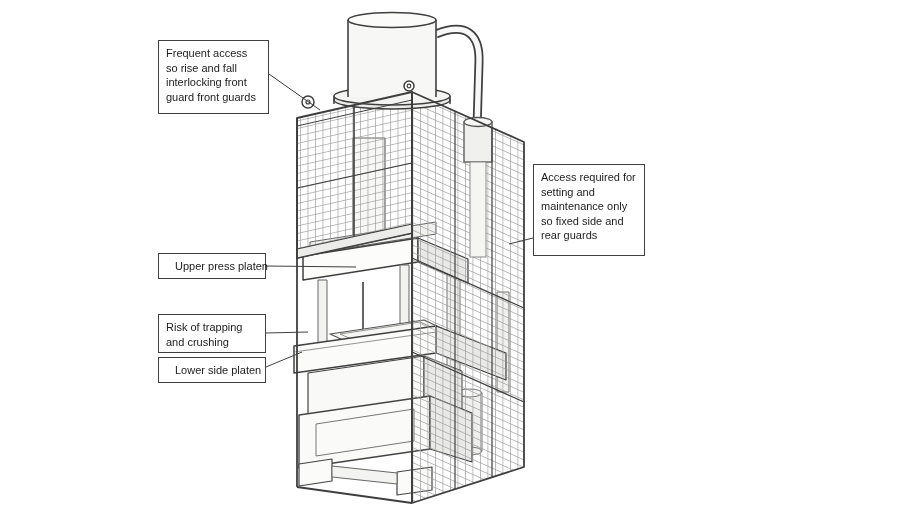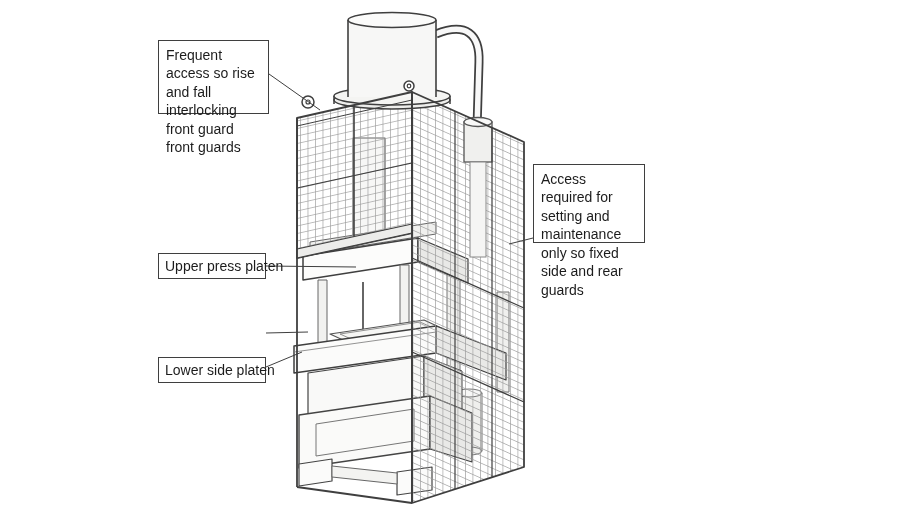--- a/index.html
+++ b/index.html
@@ -7,26 +7,26 @@
     width:900px;height:515px;position:relative;overflow:hidden;
     background:#ffffff;
     font-family:"Liberation Sans",sans-serif;
   }
   .stage{position:absolute;inset:0;}
   svg{position:absolute;left:0;top:0;}
   .callout{
     position:absolute;
     border:1px solid #3f3f3f;
     background:#ffffff;
-    font-size:14px;line-height:1.32;color:#1c1c1c;
+    font-size:11px;line-height:1.32;color:#1c1c1c;
     padding:5px 7px;box-sizing:border-box;
   }
   .callout.small{
     display:flex;align-items:center;
-    white-space:nowrap;padding:3px 6px;
+    white-space:nowrap;padding:3px 16px;
   }
 </style>
 </head>
 <body>
 
 <div class="stage">
 
   <svg width="900" height="515" viewBox="0 0 900 515">
     <defs>
       <pattern id="meshFront" width="7.5" height="7.5" patternUnits="userSpaceOnUse" patternTransform="skewY(-12.7)">
@@ -142,26 +142,29 @@
       <line x1="266" y1="266" x2="356" y2="267"></line>
       <line x1="266" y1="333" x2="308" y2="332"></line>
       <line x1="266" y1="367" x2="302" y2="352"></line>
     </g>
   </svg>
 
   <div class="callout" style="left:158px;top:40px;width:111px;height:74px;">
     <span>Frequent access so rise and fall interlocking front guard front guards</span>
   </div>
 
-  <div class="callout" style="left:533px;top:164px;width:112px;height:79px;">
+  <div class="callout" style="left:533px;top:164px;width:112px;height:92px;">
     <span>Access required for setting and maintenance only so fixed side and rear guards</span>
   </div>
 
   <div class="callout small" style="left:158px;top:253px;width:108px;height:26px;">
     <span>Upper press platen</span>
   </div>
 
+  <div class="callout" style="left:158px;top:314px;width:108px;height:39px;">
+    <span>Risk of trapping and crushing</span>
+  </div>
 
   <div class="callout small" style="left:158px;top:357px;width:108px;height:26px;">
     <span>Lower side platen</span>
   </div>
 
 </div>
 
 </body></html>

